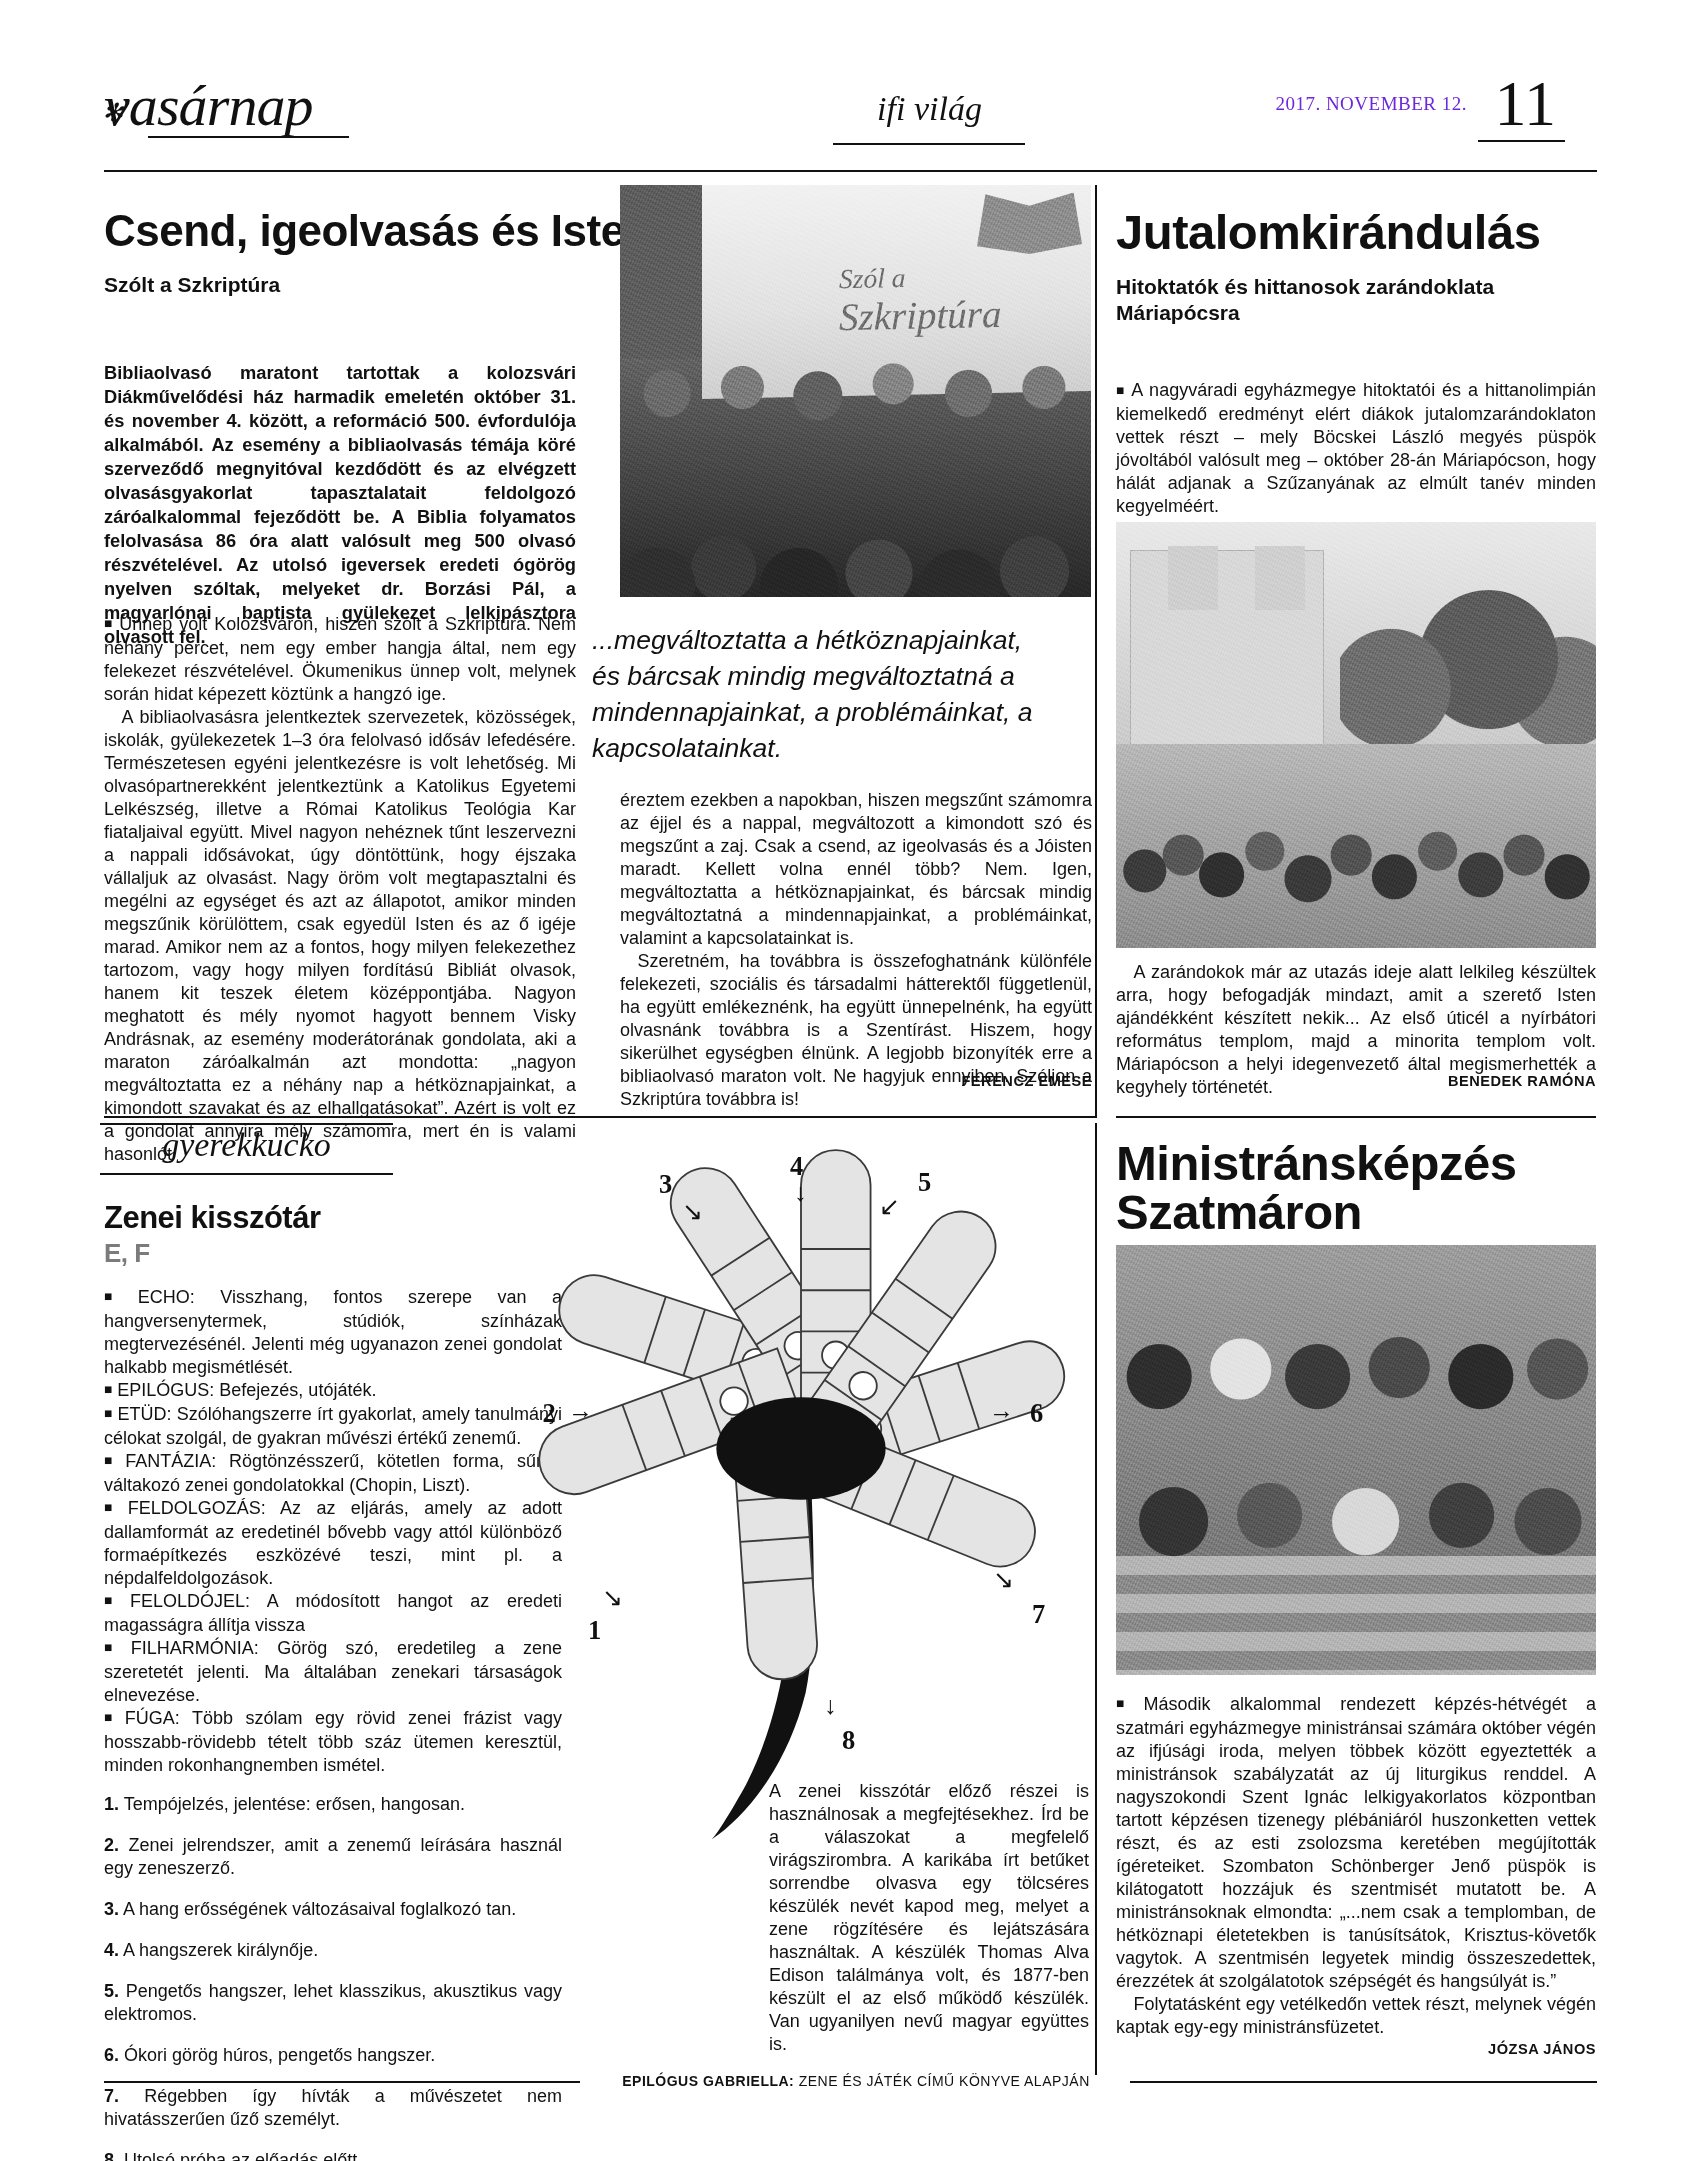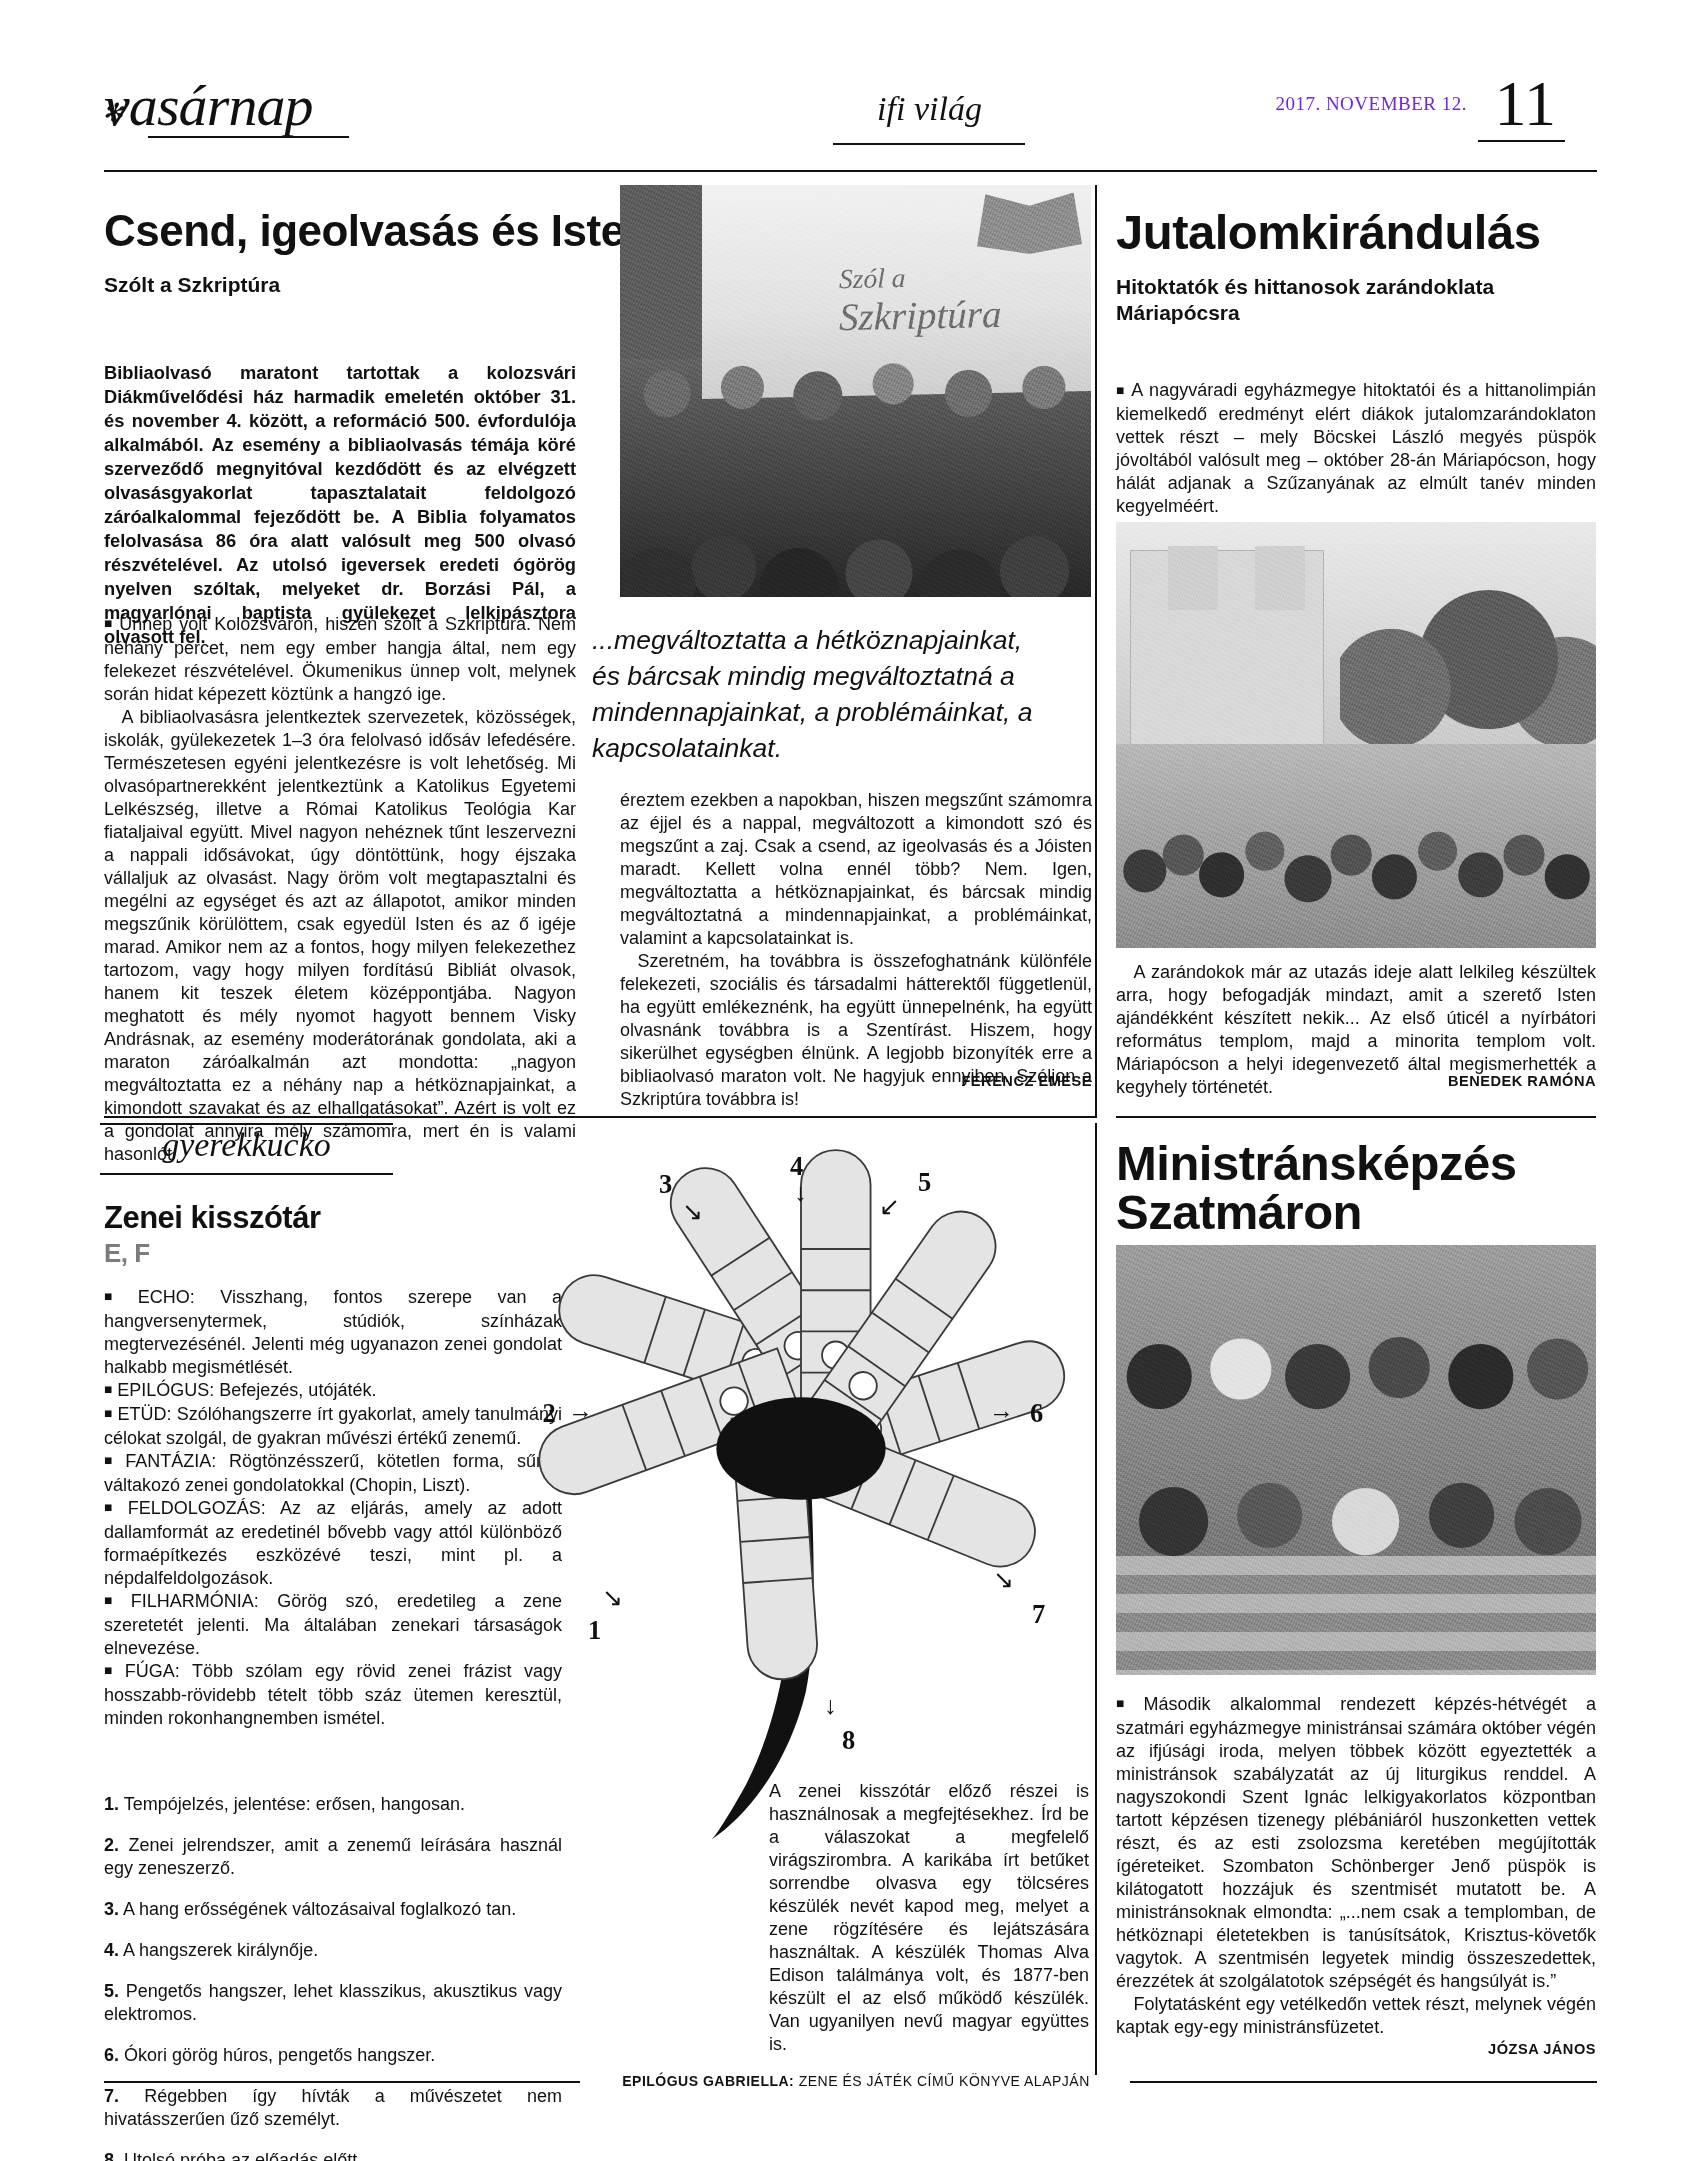--- a/index.html
+++ b/index.html
@@ -341,20 +341,21 @@
     <div class="h1" style="font-size:31px; line-height:34px;">Zenei kisszótár</div>
     <div class="h1" style="font-size:26px; line-height:30px; color:#7b7b7b; margin-top:2.7px;">E, F</div>
   </div>
 
   <div class="body" style="position:absolute; left:104px; top:1286px; width:458px;">
     <p class="sq">ECHO: Visszhang, fontos szerepe van a hangversenytermek, stúdiók, színházak megtervezésénél. Jelenti még ugyanazon zenei gondolat halkabb megismétlését.</p>
     <p class="sq">EPILÓGUS: Befejezés, utójáték.</p>
     <p class="sq">ETÜD: Szólóhangszerre írt gyakorlat, amely tanulmányi célokat szolgál, de gyakran művészi értékű zenemű.</p>
     <p class="sq">FANTÁZIA: Rögtönzésszerű, kötetlen forma, sűrűn váltakozó zenei gondolatokkal (Chopin, Liszt).</p>
     <p class="sq">FELDOLGOZÁS: Az az eljárás, amely az adott dallamformát az eredetinél bővebb vagy attól különböző formaépítkezés eszközévé teszi, mint pl. a népdalfeldolgozások.</p>
+    <p class="sq">FELOLDÓJEL: A módosított hangot az eredeti magasságra állítja vissza</p>
     <p class="sq">FILHARMÓNIA: Görög szó, eredetileg a zene szeretetét jelenti. Ma általában zenekari társaságok elnevezése.</p>
     <p class="sq">FÚGA: Több szólam egy rövid zenei frázist vagy hosszabb-rövidebb tételt több száz ütemen keresztül, minden rokonhangnemben ismétel.</p>
   </div>
 
   <div class="numlist" style="position:absolute; left:104px; top:1775px; width:458px;">
     <p><b>1.</b> <span>Tempójelzés, jelentése: erősen, hangosan.</span></p>
     <p><b>2.</b> <span>Zenei jelrendszer, amit a zenemű leírására használ egy zeneszerző.</span></p>
     <p><b>3.</b> <span>A hang erősségének változásaival foglalkozó tan.</span></p>
     <p><b>4.</b> <span>A hangszerek királynője.</span></p>
     <p><b>5.</b> <span>Pengetős hangszer, lehet klasszikus, akusztikus vagy elektromos.</span></p>

